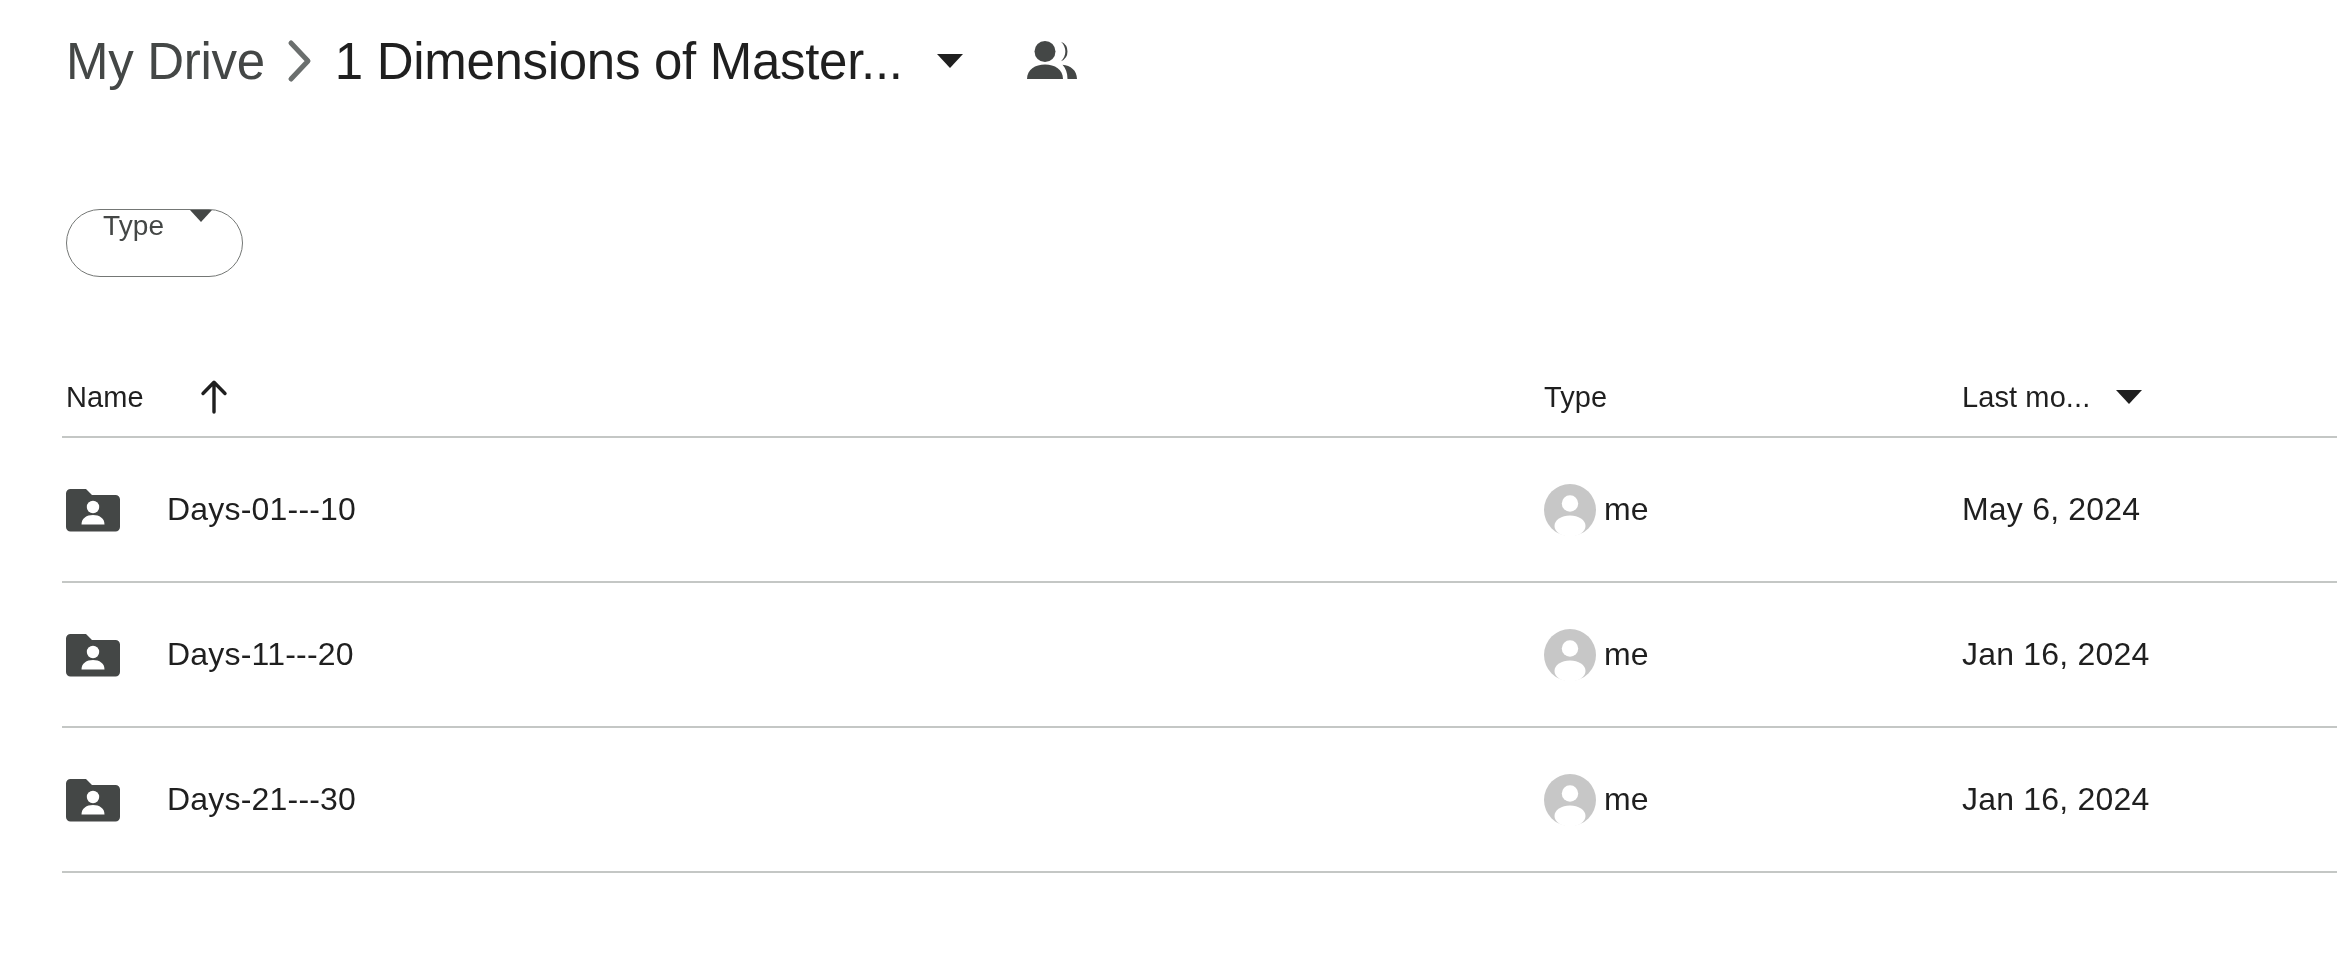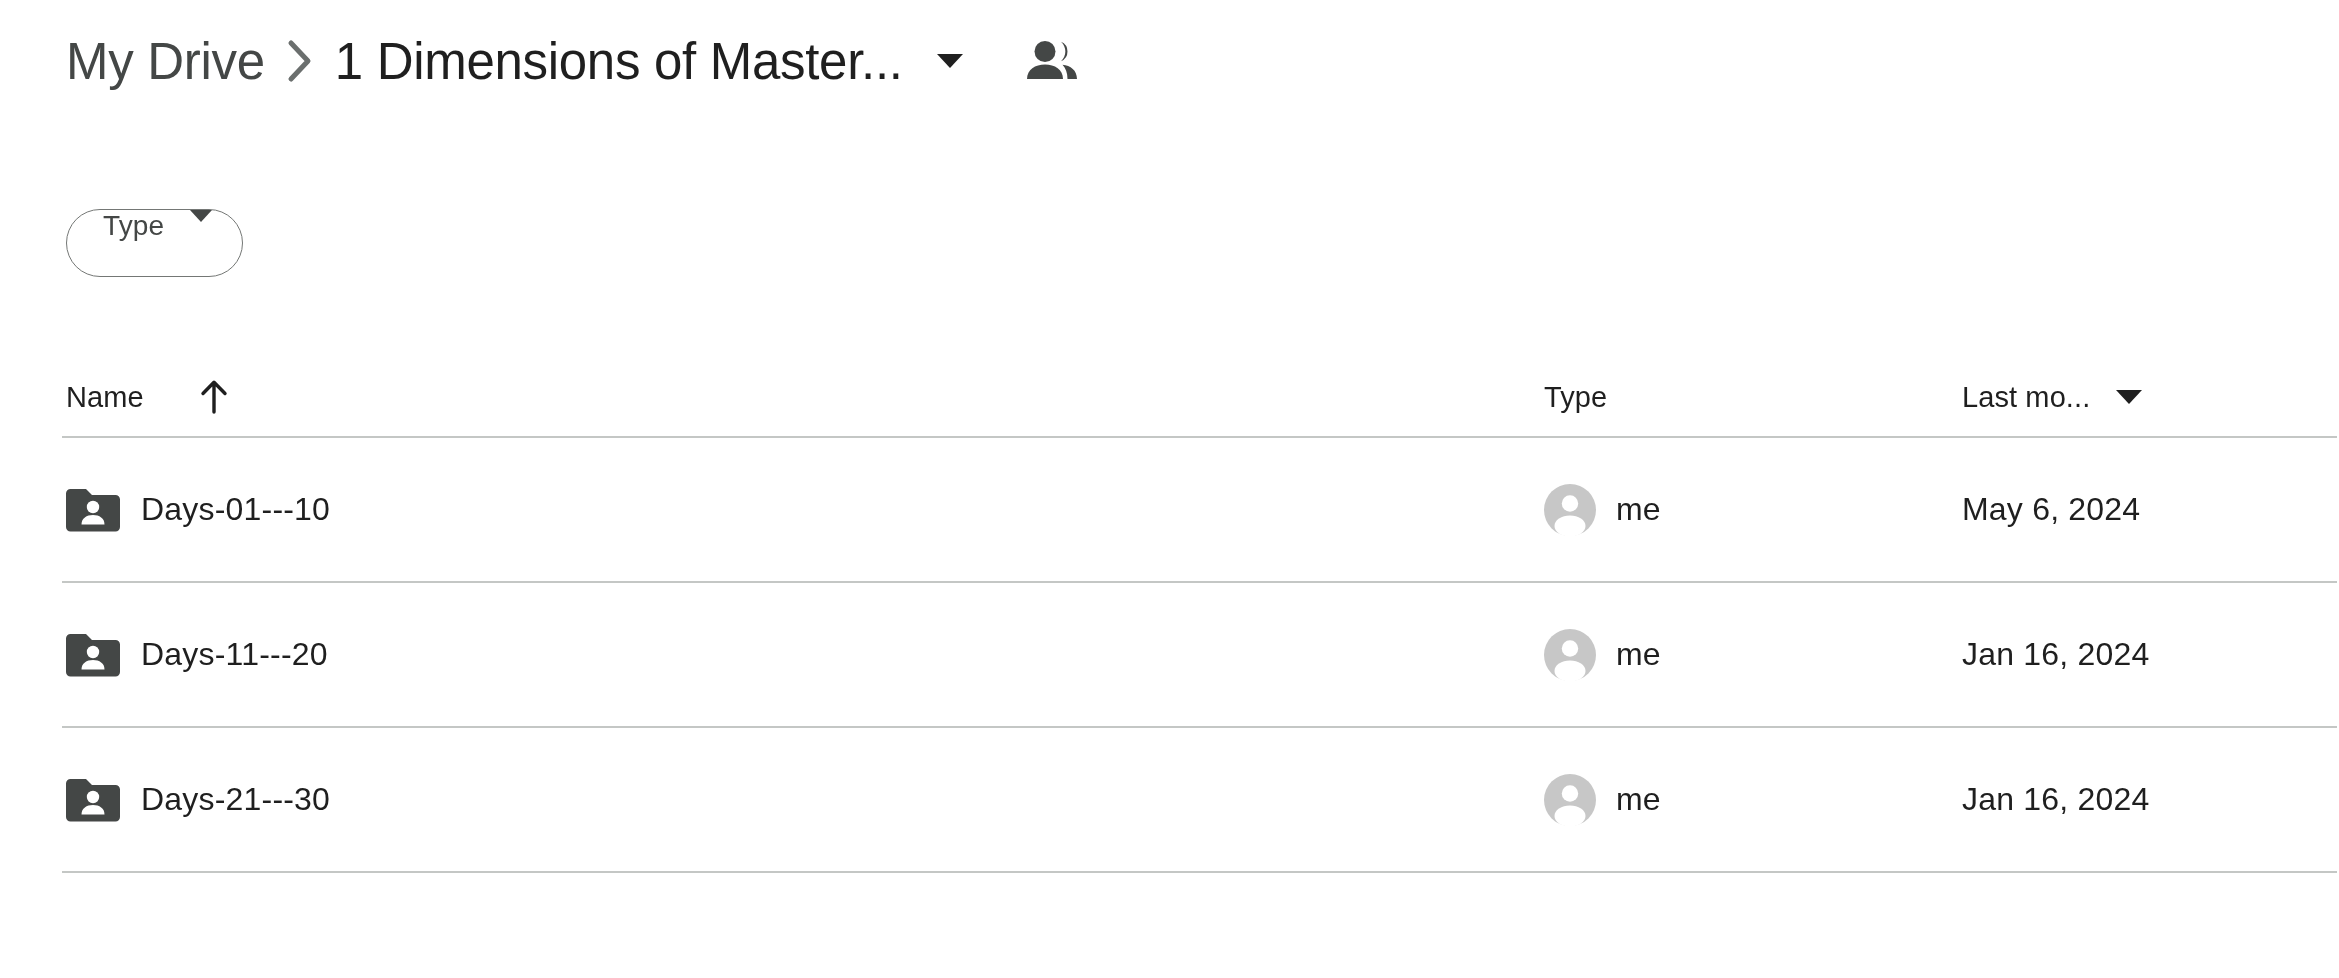--- a/index.html
+++ b/index.html
@@ -170,38 +170,38 @@
     align-items: center;
     height: 143px;
     padding-left: 66px;
     cursor: pointer;
   }
 
   .cell-name {
     width: 1478px;
     display: flex;
     align-items: center;
-    gap: 21px;
+    gap: 47px;
   }
 
   .folder-icon { width: 54px; height: 50px; flex: 0 0 auto; }
   .folder-icon svg { display: block; }
 
   .file-name {
     font-size: 32px;
     color: #1f1f1f;
     letter-spacing: 0.2px;
     white-space: nowrap;
   }
 
   .cell-owner {
     width: 418px;
     display: flex;
     align-items: center;
-    gap: 20px;
+    gap: 8px;
   }
   .avatar { width: 52px; height: 52px; flex: 0 0 auto; }
   .avatar svg { display: block; }
   .owner-name {
     font-size: 32px;
     color: #1f1f1f;
     letter-spacing: 0.2px;
   }
 
   .cell-modified {

